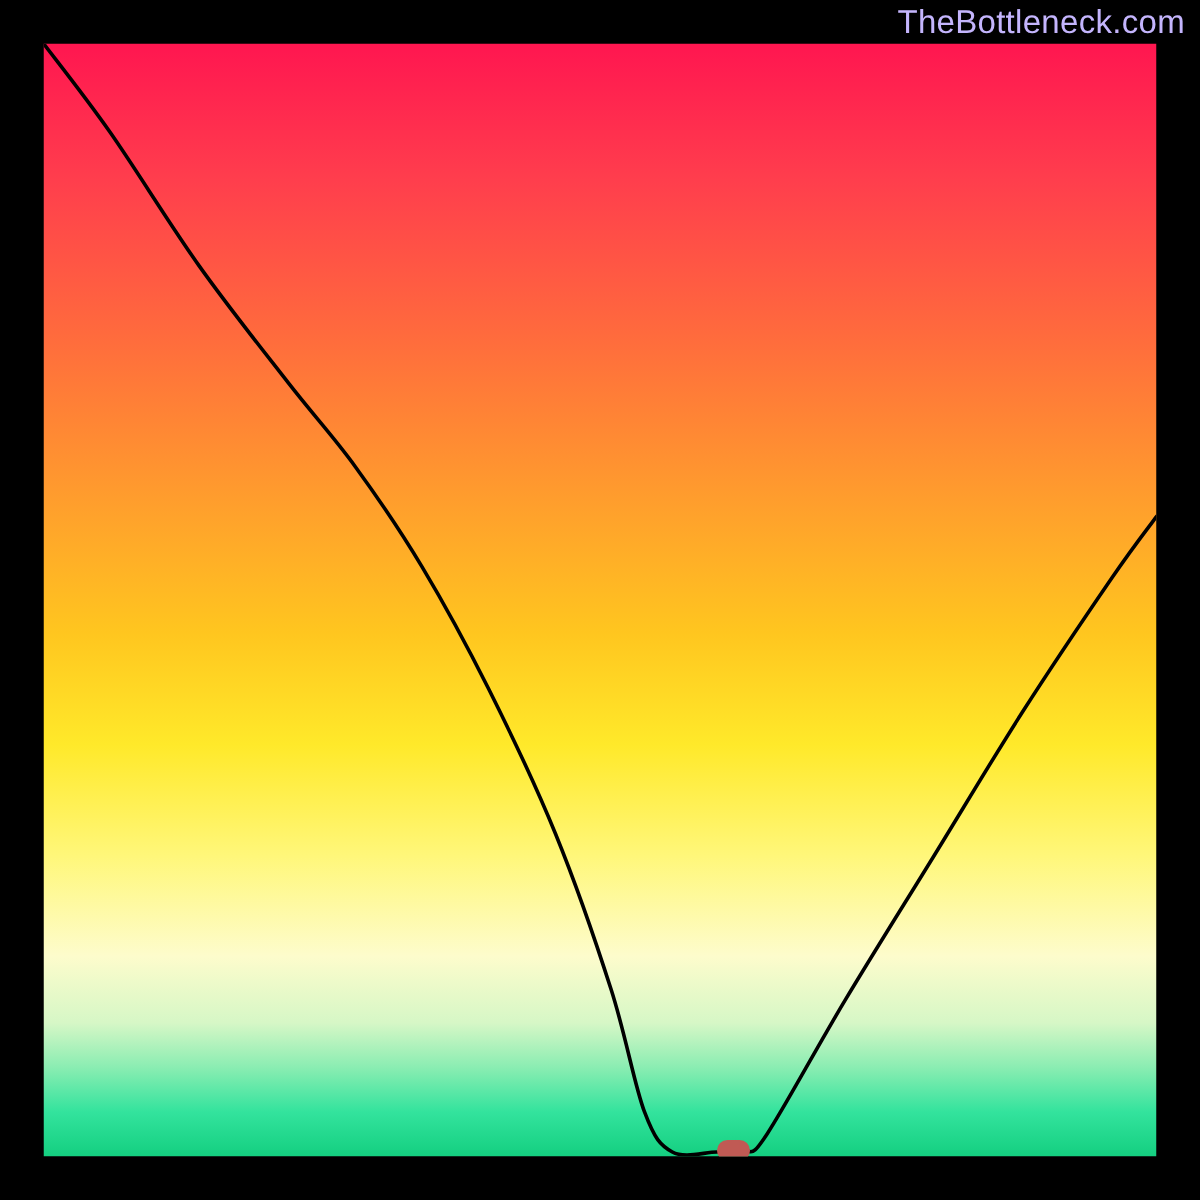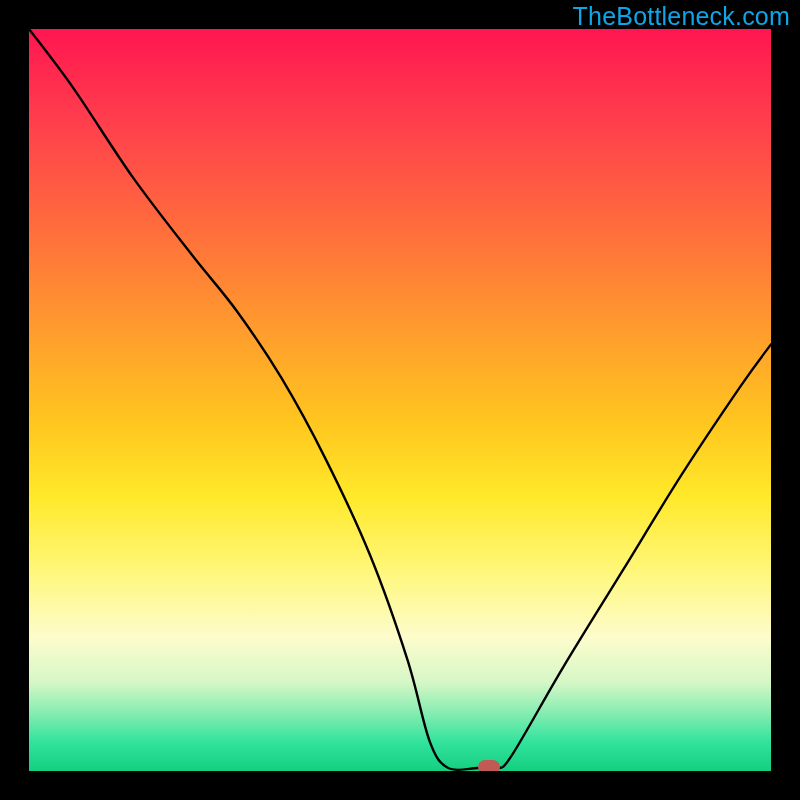--- a/index.html
+++ b/index.html
@@ -14,22 +14,22 @@
   .frame {
     position: relative;
     width: 800px;
     height: 800px;
     background: #000;
   }
   .attribution {
     position: absolute;
     top: 2px;
     right: 10px;
-    color: #0ea5e9;
-    font-size: 25px;
+    color: #c4b5fd;
+    font-size: 22px;
     letter-spacing: 0.2px;
     text-align: right;
     z-index: 20;
   }
   .plot-area {
     position: absolute;
     left: 29px;
     top: 29px;
     width: 742px;
     height: 742px;

